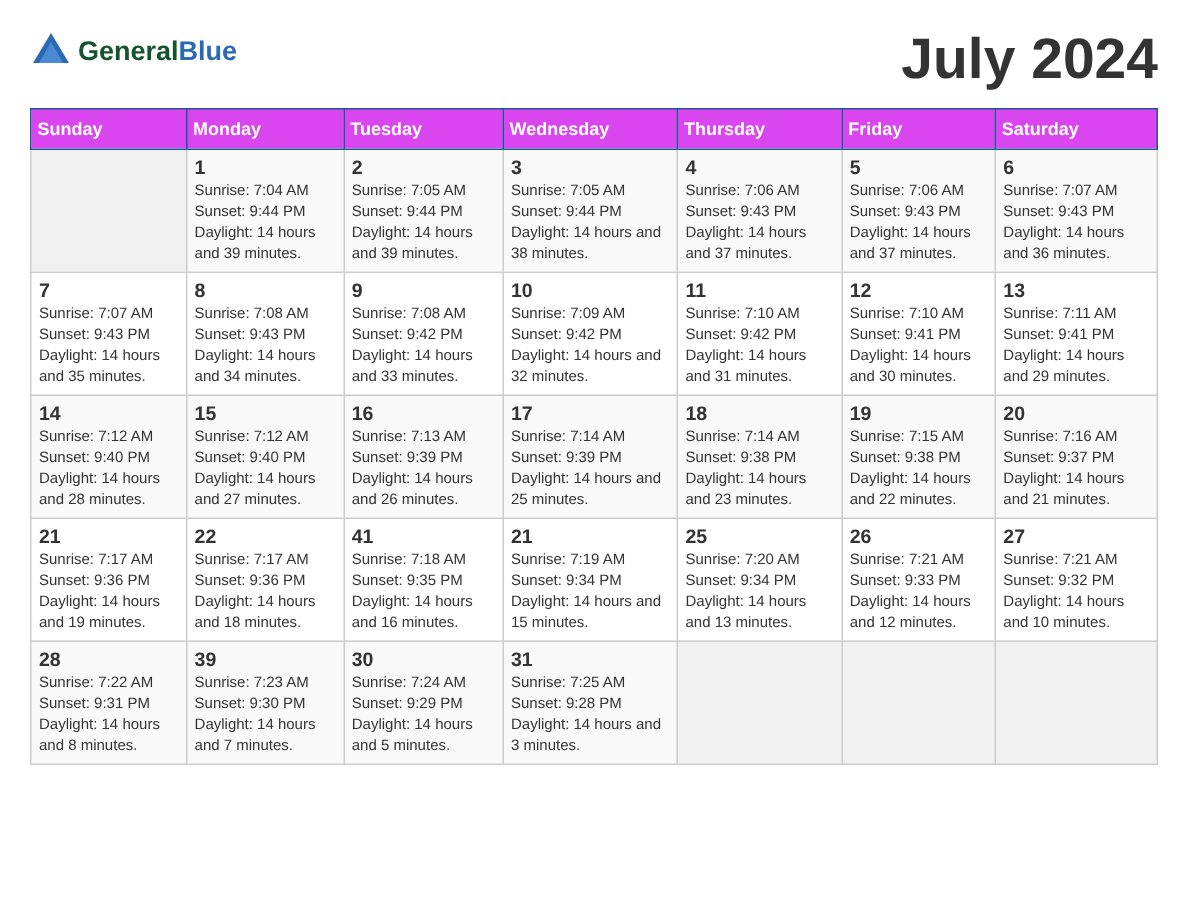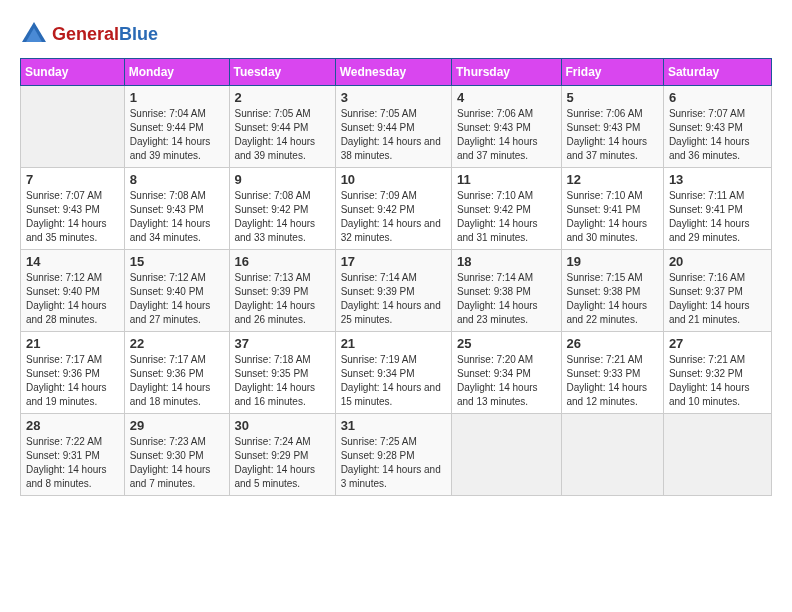--- a/index.html
+++ b/index.html
@@ -16,21 +16,21 @@
       align-items: flex-start;
       margin-bottom: 10px;
     }
     .logo {
       display: flex;
       align-items: center;
     }
     .logo-text-general {
       font-size: 18px;
       font-weight: bold;
-      color: #b91c1c;
+      color: #14532d;
     }
     .logo-text-blue {
       font-size: 18px;
       font-weight: bold;
       color: #2a6ab5;
     }
     .logo-icon {
       width: 28px;
       height: 28px;
       margin-right: 4px;
@@ -98,20 +98,21 @@
   <div class="logo">
     <svg class="logo-icon" viewBox="0 0 28 28">
       <polygon points="14,2 26,22 2,22" fill="#2a6ab5"></polygon>
       <polygon points="14,8 22,22 6,22" fill="#4a8ad5"></polygon>
     </svg>
     <div>
       <span class="logo-text-general">General</span><span class="logo-text-blue">Blue</span>
     </div>
   </div>
   <div class="title-section">
+    <div class="month-title">July 2024</div>
   </div>
 </div>
 
 <table class="calendar">
   <thead>
     <tr>
     <th>Sunday</th>
         <th>Monday</th>
         <th>Tuesday</th>
         <th>Wednesday</th>
@@ -211,21 +212,21 @@
       <tr>
         <td>
           <span class="day-number">21</span>
           <div class="sun-info">Sunrise: 7:17 AM<br>Sunset: 9:36 PM<br>Daylight: 14 hours and 19 minutes.</div>
         </td>
         <td>
           <span class="day-number">22</span>
           <div class="sun-info">Sunrise: 7:17 AM<br>Sunset: 9:36 PM<br>Daylight: 14 hours and 18 minutes.</div>
         </td>
         <td>
-          <span class="day-number">37</span>
+          <span class="day-number">41</span>
           <div class="sun-info">Sunrise: 7:18 AM<br>Sunset: 9:35 PM<br>Daylight: 14 hours and 16 minutes.</div>
         </td>
         <td>
           <span class="day-number">21</span>
           <div class="sun-info">Sunrise: 7:19 AM<br>Sunset: 9:34 PM<br>Daylight: 14 hours and 15 minutes.</div>
         </td>
         <td>
           <span class="day-number">25</span>
           <div class="sun-info">Sunrise: 7:20 AM<br>Sunset: 9:34 PM<br>Daylight: 14 hours and 13 minutes.</div>
         </td>
@@ -237,21 +238,21 @@
           <span class="day-number">27</span>
           <div class="sun-info">Sunrise: 7:21 AM<br>Sunset: 9:32 PM<br>Daylight: 14 hours and 10 minutes.</div>
         </td>
       </tr>
       <tr>
         <td>
           <span class="day-number">28</span>
           <div class="sun-info">Sunrise: 7:22 AM<br>Sunset: 9:31 PM<br>Daylight: 14 hours and 8 minutes.</div>
         </td>
         <td>
-          <span class="day-number">29</span>
+          <span class="day-number">39</span>
           <div class="sun-info">Sunrise: 7:23 AM<br>Sunset: 9:30 PM<br>Daylight: 14 hours and 7 minutes.</div>
         </td>
         <td>
           <span class="day-number">30</span>
           <div class="sun-info">Sunrise: 7:24 AM<br>Sunset: 9:29 PM<br>Daylight: 14 hours and 5 minutes.</div>
         </td>
         <td>
           <span class="day-number">31</span>
           <div class="sun-info">Sunrise: 7:25 AM<br>Sunset: 9:28 PM<br>Daylight: 14 hours and 3 minutes.</div>
         </td>

